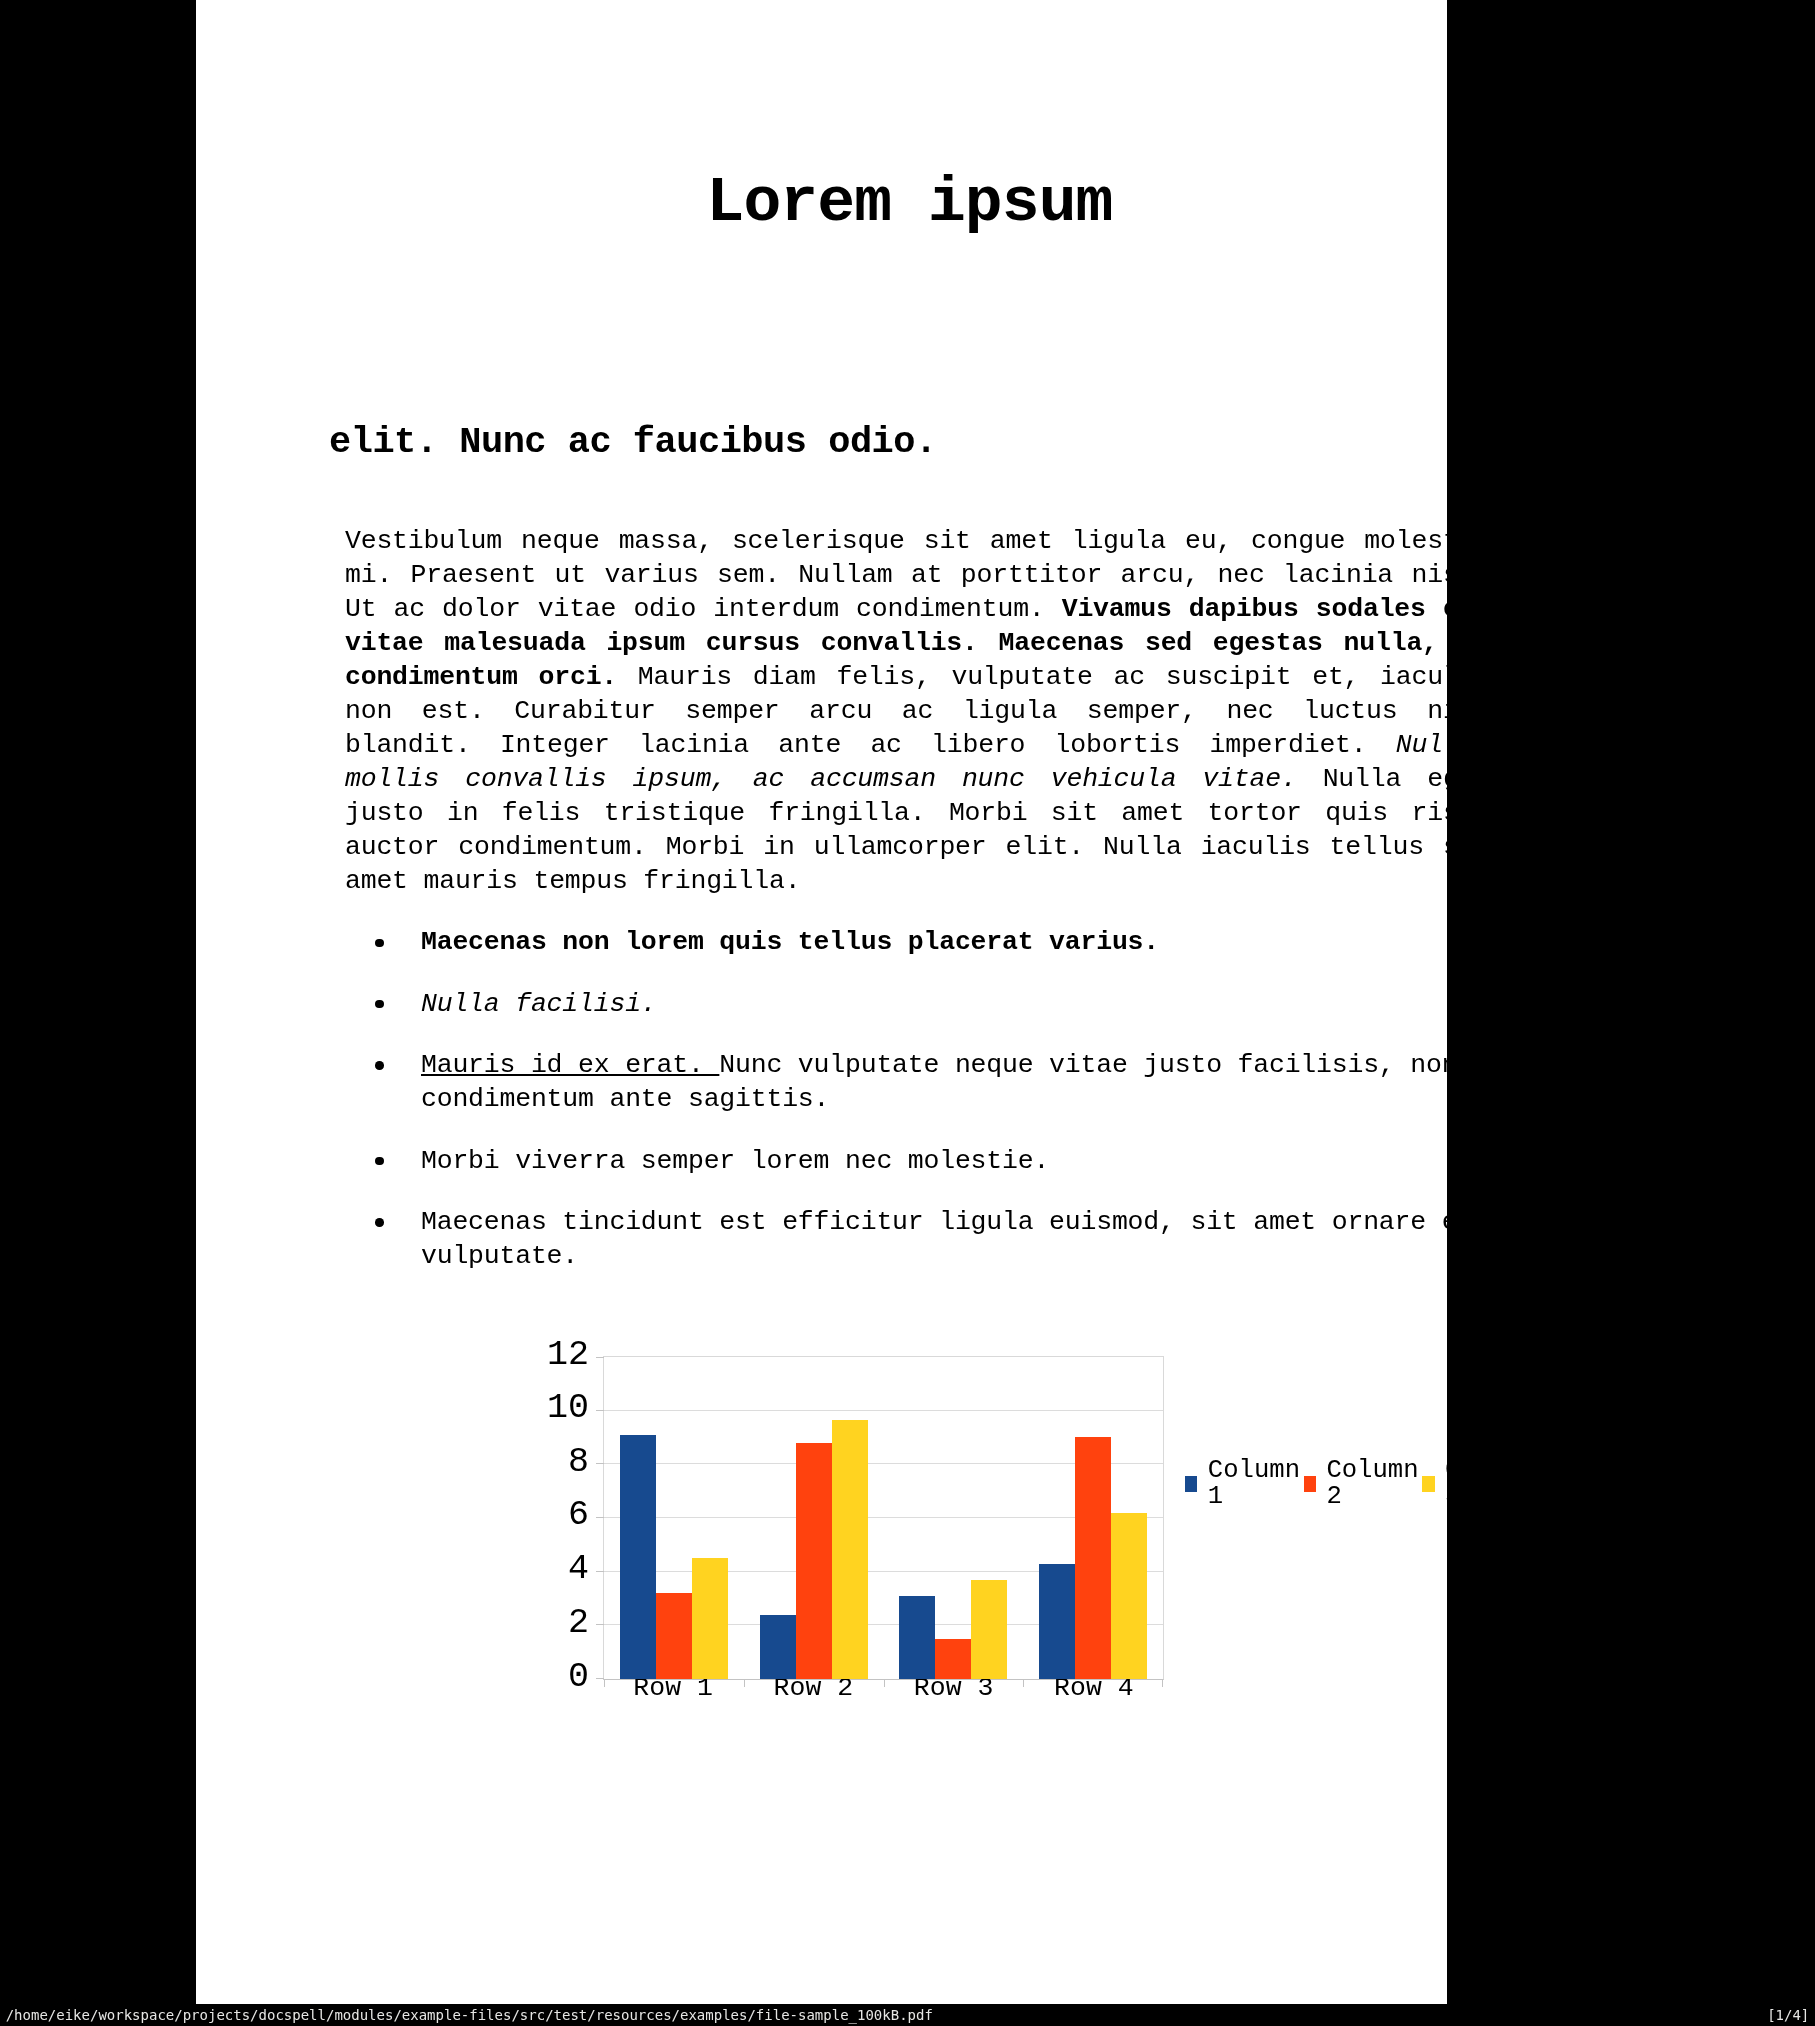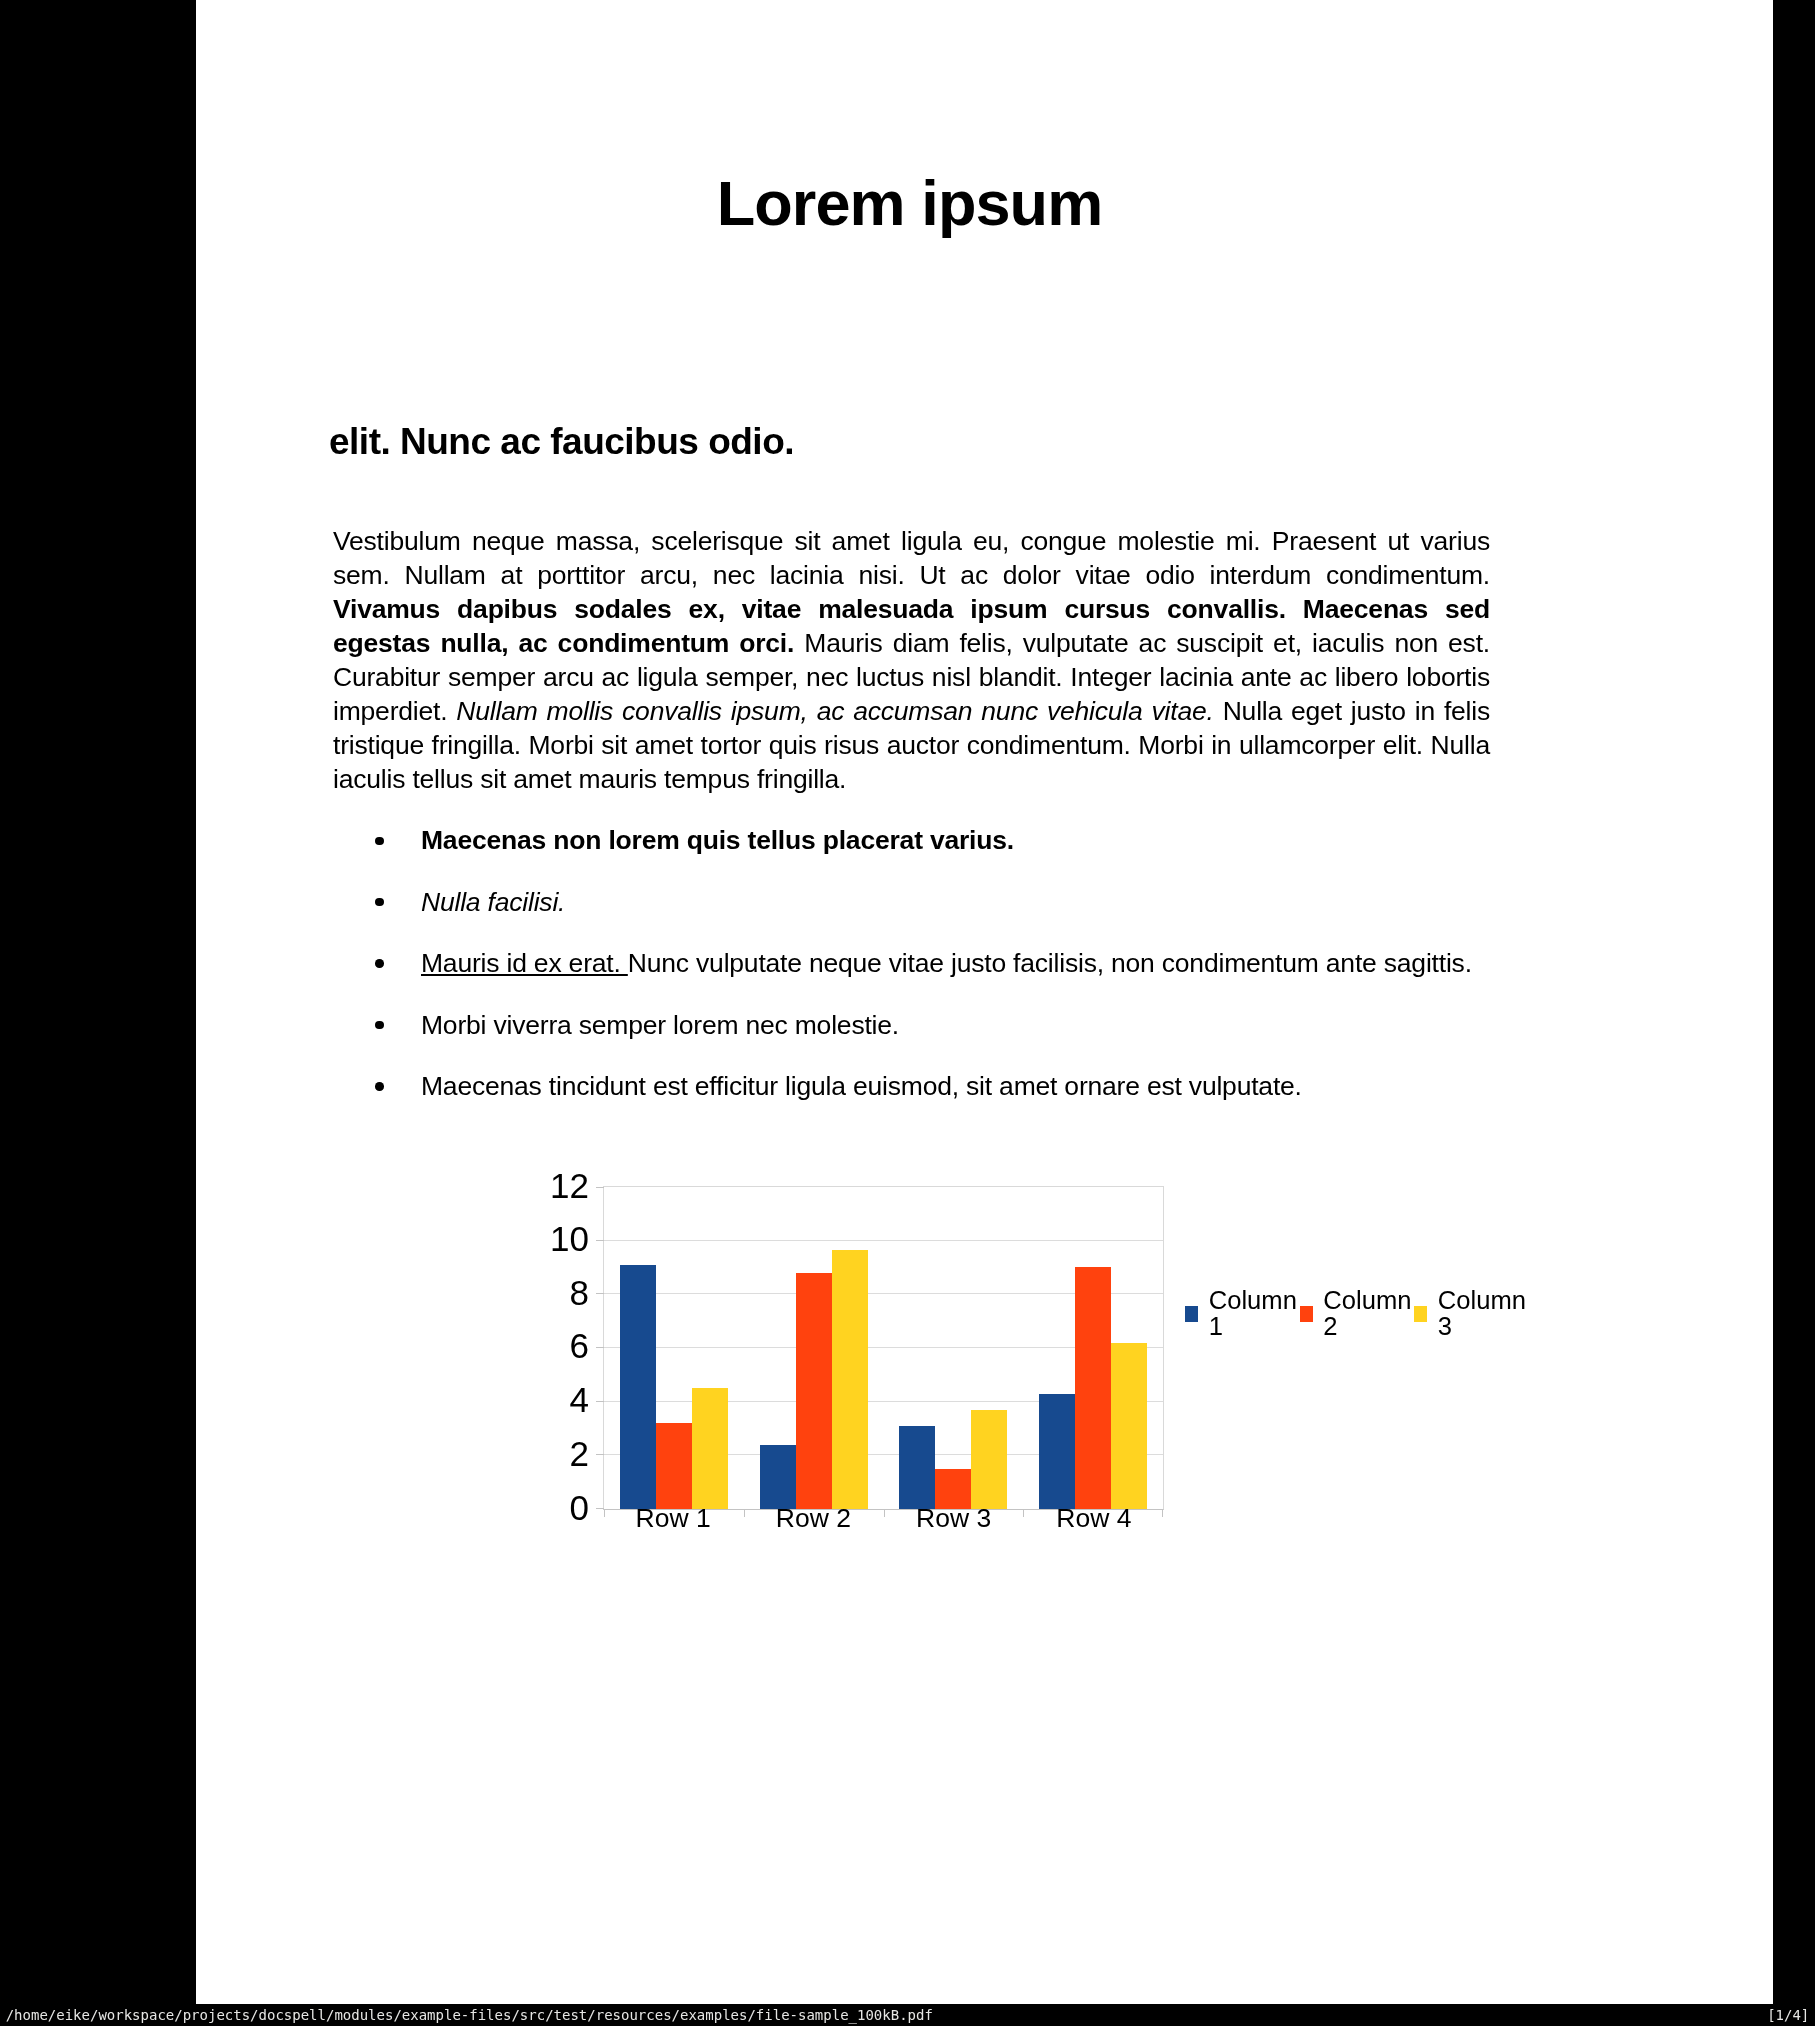--- a/index.html
+++ b/index.html
@@ -6,22 +6,23 @@
   body{
     width:1815px;height:2026px;
     background:#000;
     position:relative;
     overflow:hidden;
     font-family:"Liberation Sans",sans-serif;
     color:#000;
   }
   .page{
     position:absolute;left:196px;top:0;
-    width:1577px;height:2004px;
+    width:1251px;height:2004px;
     background:#fff;
+    font-family:Liberation Mono, monospace;
   }
   .content{
     position:relative;
     padding:0 133px;
     width:1161px;
   }
   .doc-title{
     margin:172px 0 0 0;
     font-size:63px;line-height:63px;
     font-weight:bold;
@@ -29,21 +30,21 @@
     letter-spacing:-0.9px;
   }
   .doc-subtitle{
     margin:141px 0 0 0;
     font-size:37px;line-height:44px;
     font-weight:bold;
     letter-spacing:-0.5px;
   }
   .doc-subtitle .indent{display:inline-block;width:44px;}
   .body-par{
-    margin:60px 0 0 4px;
+    margin:60px 0 0 16px;
     font-size:26.5px;line-height:34px;
     letter-spacing:-0.2px;
     text-align:justify;
   }
   .body-par.short{margin-top:27.4px;text-align:left;}
   b.inline-bold{font-weight:bold;}
   i.inline-italic{font-style:italic;}
   ul.bullets{
     list-style:none;
     margin:27.4px 0 0 0;

